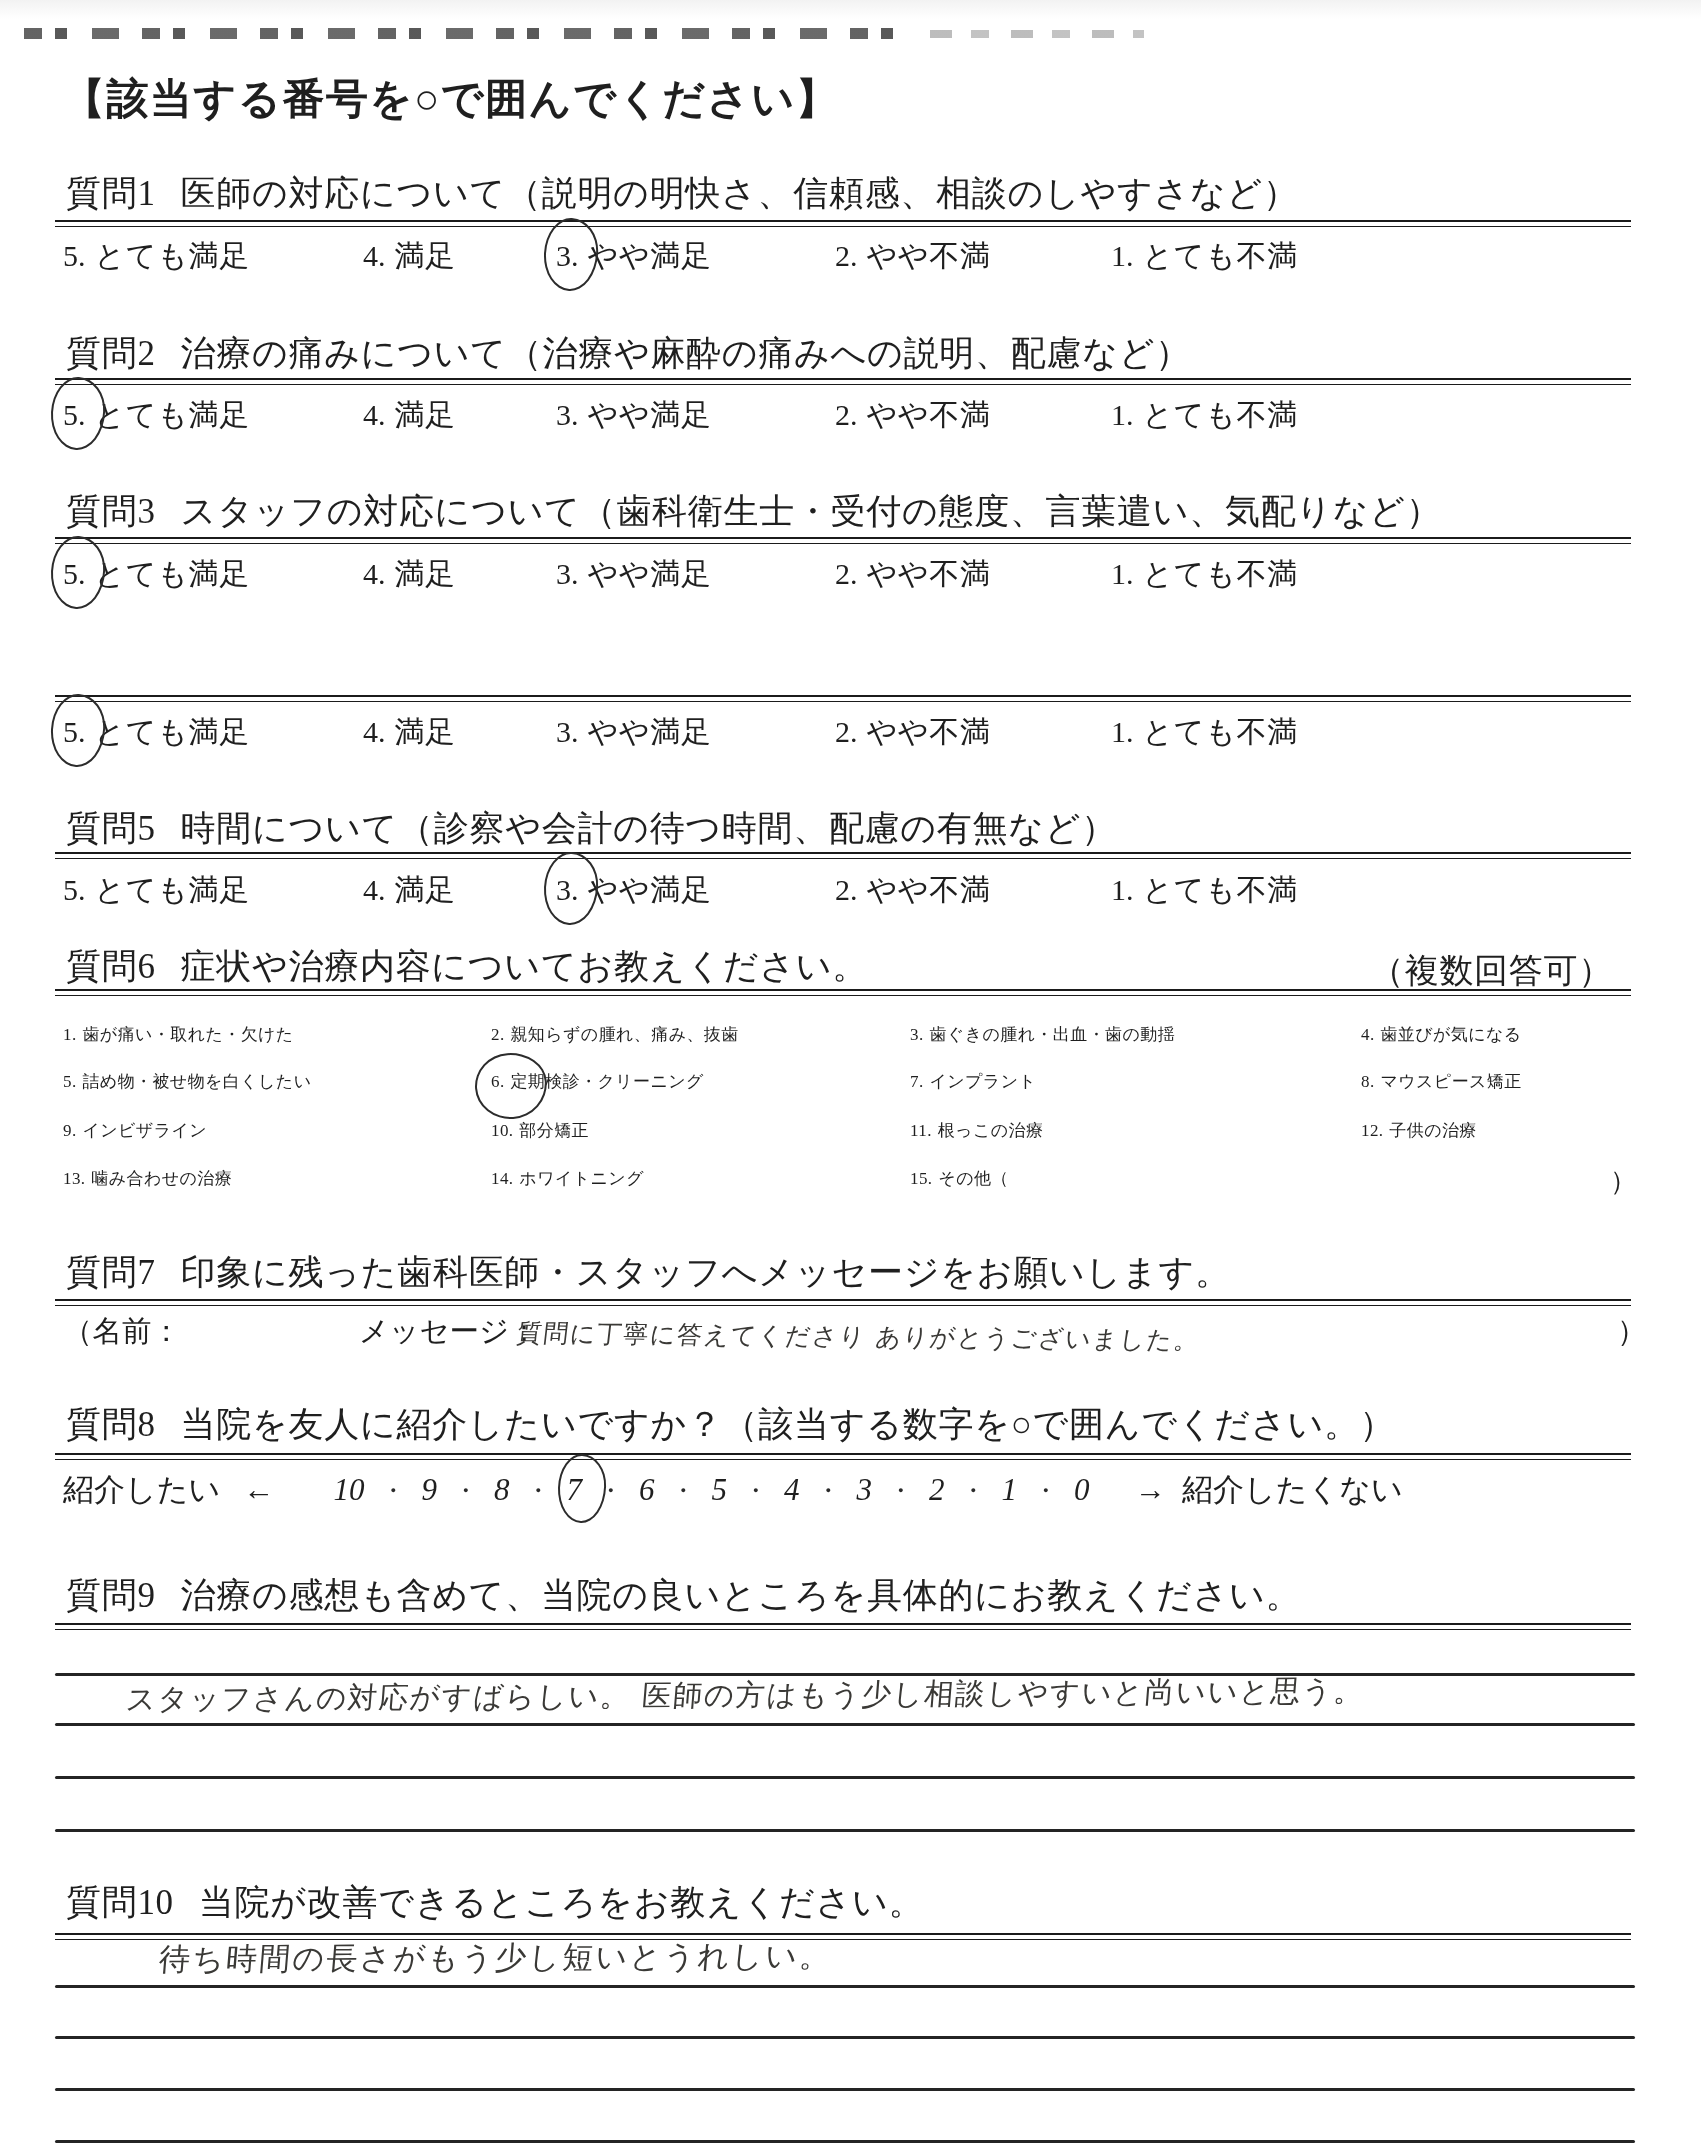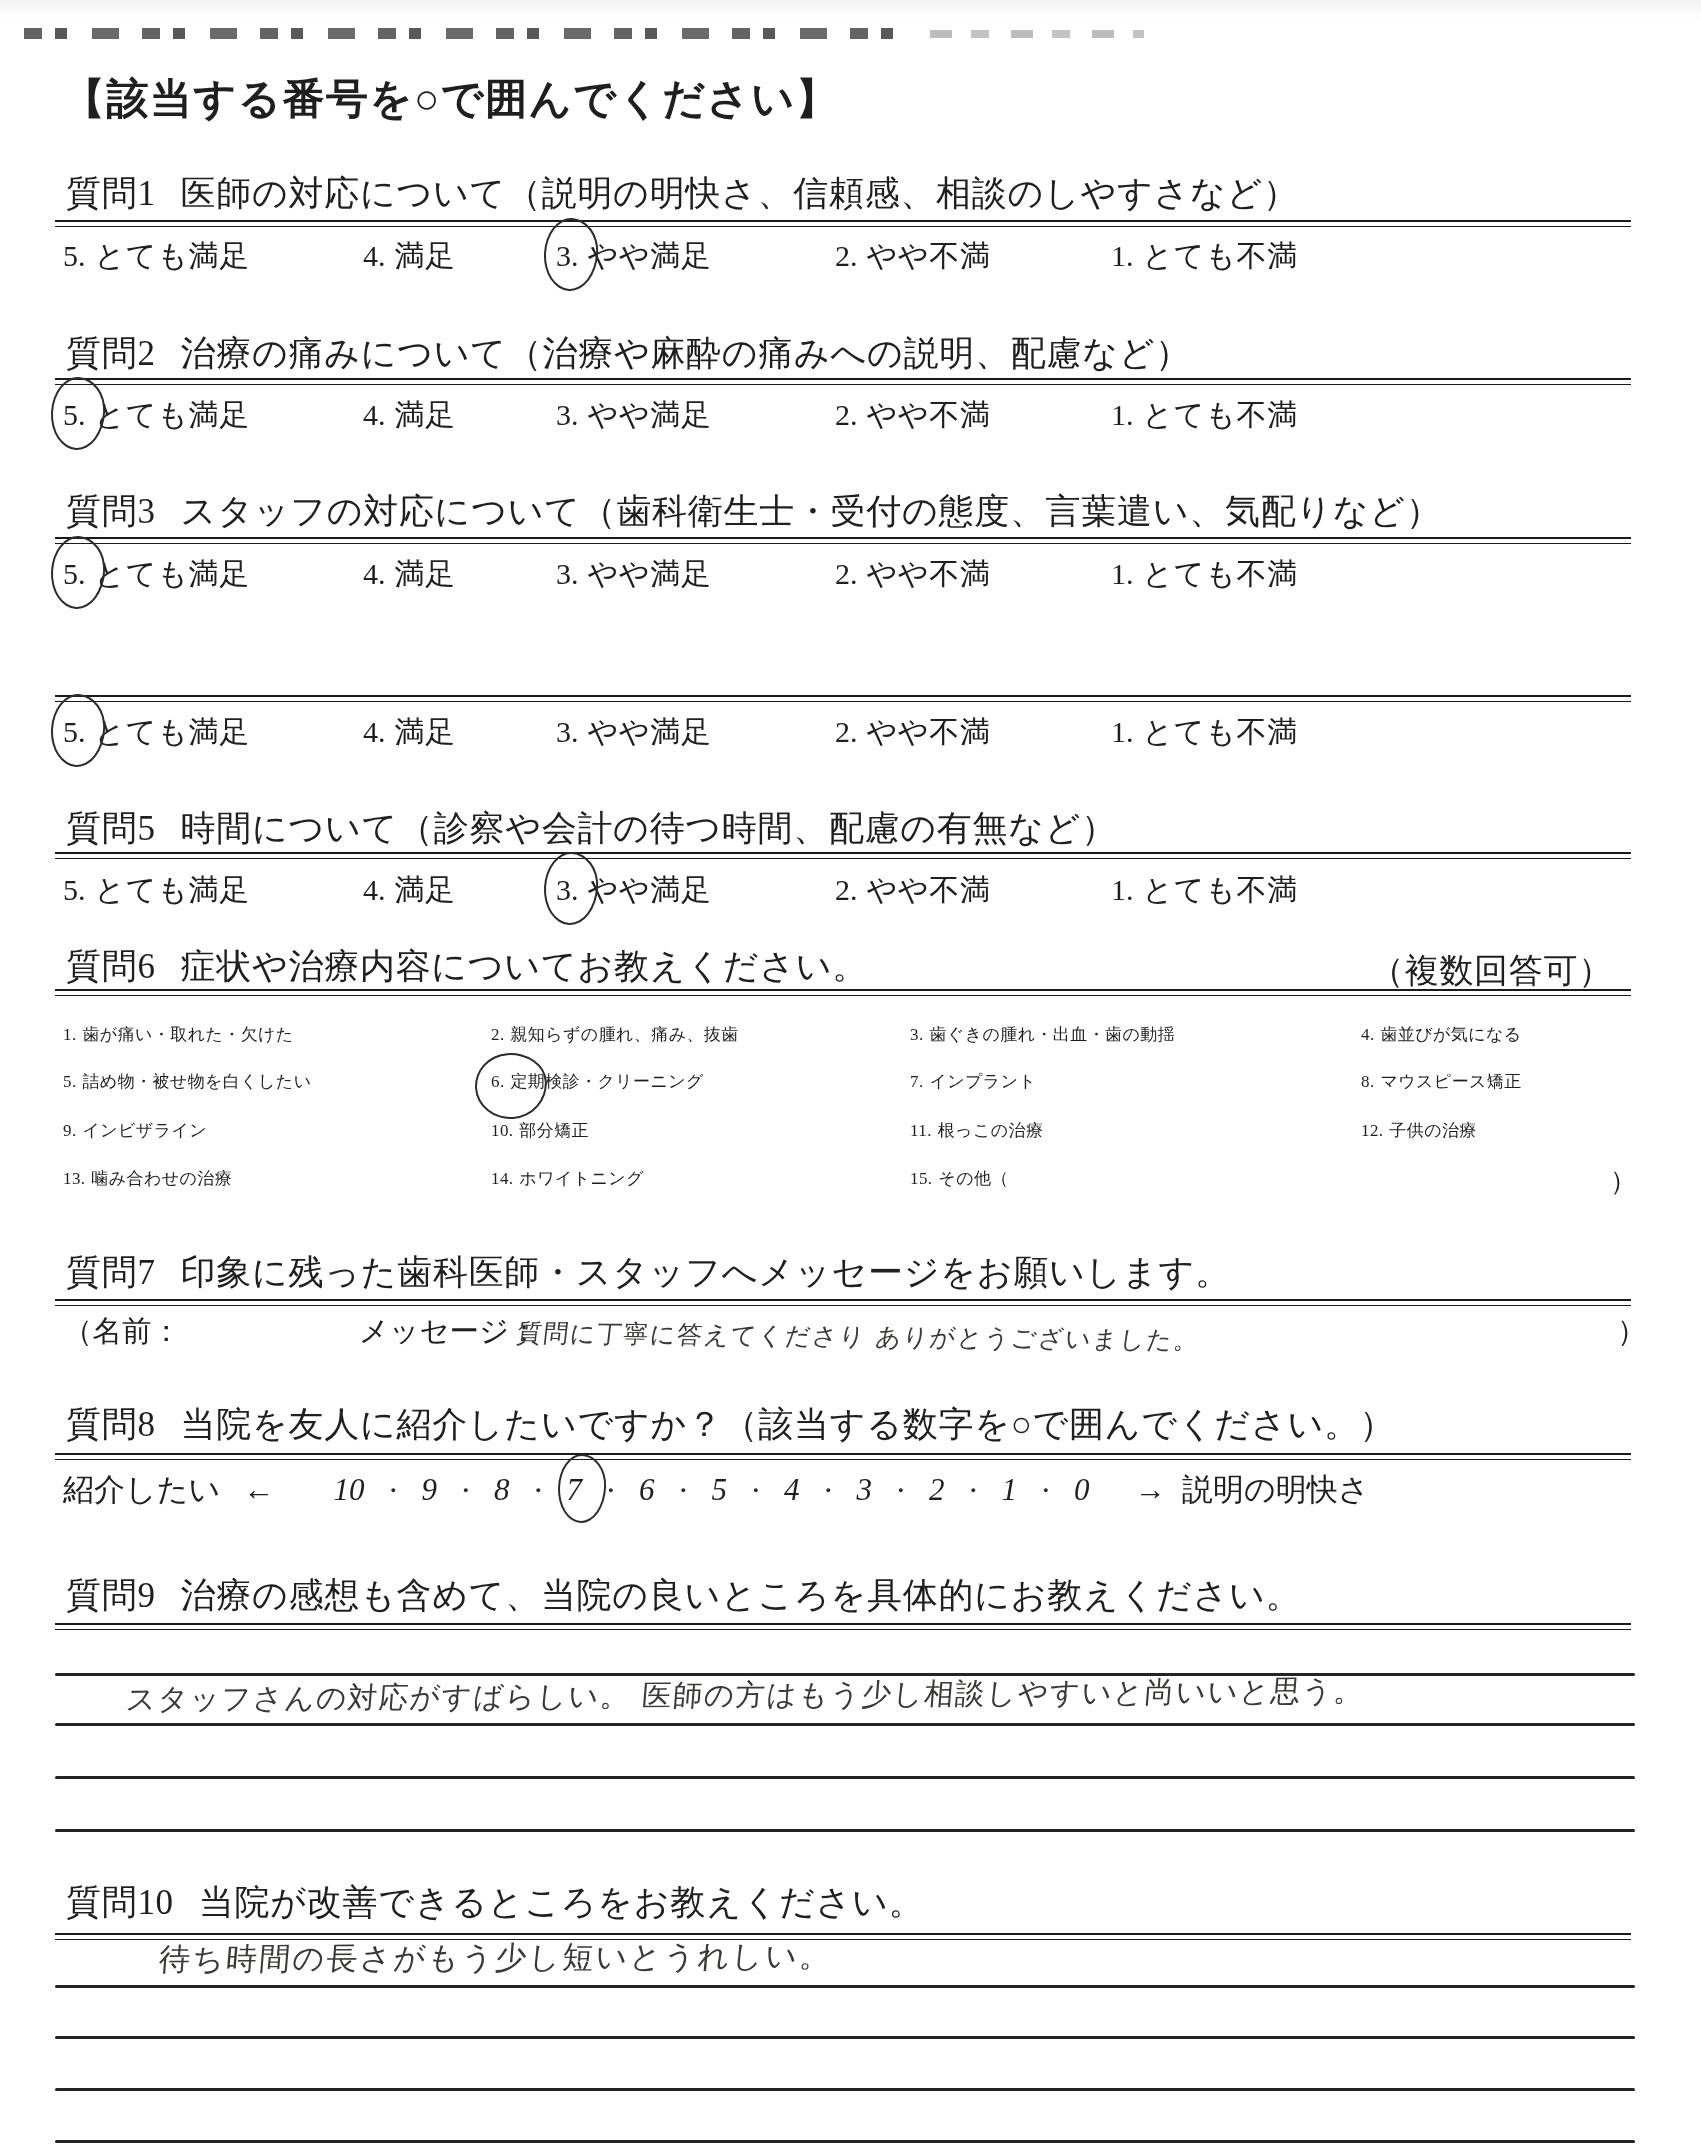--- a/index.html
+++ b/index.html
@@ -215,21 +215,21 @@
     <span class="n">4</span>
       <span class="dot">・</span>
     <span class="n">3</span>
       <span class="dot">・</span>
     <span class="n">2</span>
       <span class="dot">・</span>
     <span class="n">1</span>
       <span class="dot">・</span>
     <span class="n">0</span>
     <span class="rarrow">→</span>
-    <span>説明の明快さ</span>
+    <span>紹介したくない</span>
   </div>
 
   <div class="qhead" style="top:1576px">
     <span class="qno">質問9</span><span>治療の感想も含めて、当院の良いところを具体的にお教えください。</span>
   </div>
   <div class="dline" style="top:1623px"></div>
   <div class="sline" style="top:1673px"></div>
   <div class="sline" style="top:1723px"></div>
   <div class="sline" style="top:1776px"></div>
   <div class="sline" style="top:1829px"></div>

